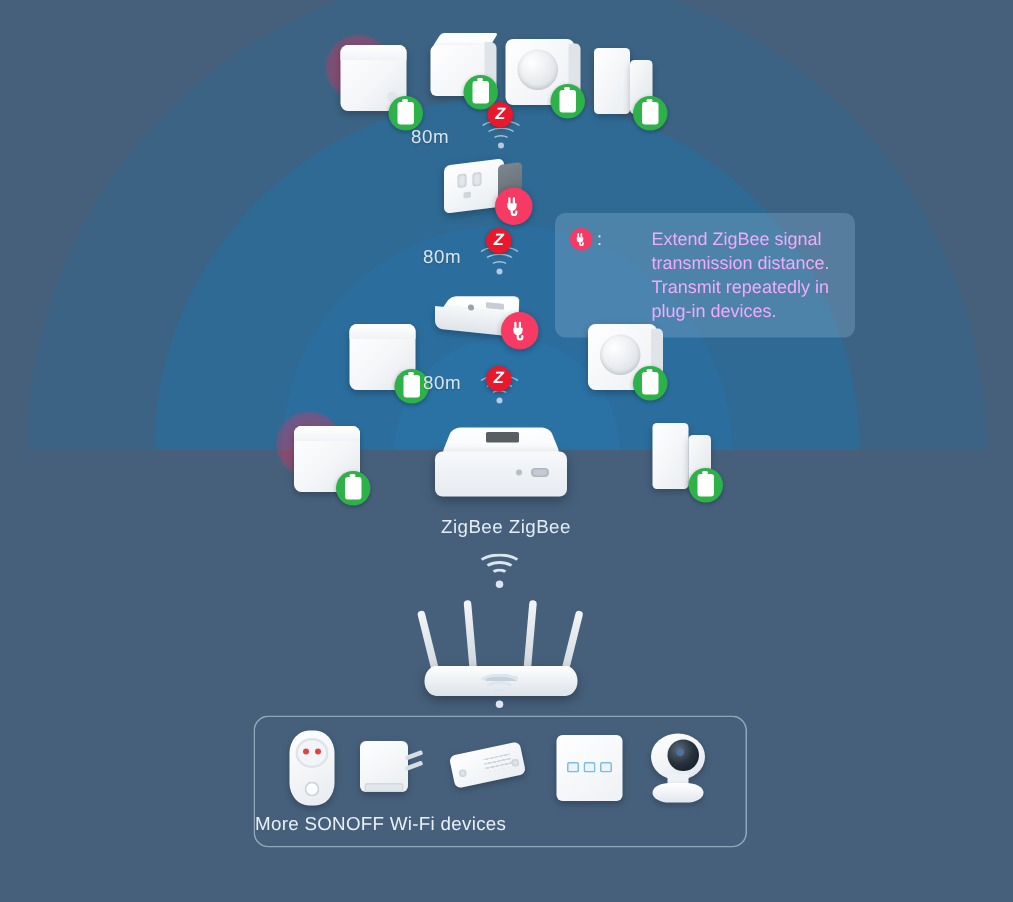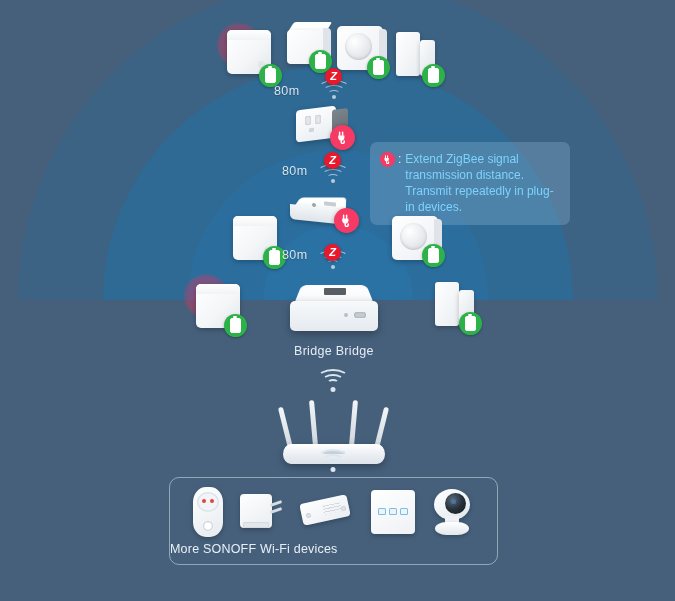--- a/index.html
+++ b/index.html
@@ -272,21 +272,21 @@
     box-sizing:border-box;
   }
   .tooltip-row{display:flex;align-items:flex-start;}
   .tip-icon{
     width:15px;height:15px;border-radius:50%;background:#f63a63;
     flex:0 0 15px;margin-top:1px;
     display:flex;align-items:center;justify-content:center;
   }
   .tip-colon{color:#eef4f9;font-size:12px;margin:0 4px 0 3px;line-height:16px;}
   .tooltip-text{
-    color:#7dd3fc;font-size:12px;line-height:16px;
+    color:#f0abfc;font-size:12px;line-height:16px;margin-left:29px;
   }
 
   
   .panel{
     position:absolute;left:169px;top:477px;width:329px;height:88px;
     border:1px solid rgba(210,224,236,.55);border-radius:10px;
     box-sizing:border-box;
   }
   .panel-label{
     position:absolute;left:0;right:0;bottom:8px;text-align:left;
@@ -552,21 +552,21 @@
 
   <div class="node" style="left:290px;top:282px;">
     <div class="bridge">
       <div class="top"></div>
         <div class="front"></div>
       <div class="logo"></div>
         <div class="usb"></div>
         <div class="pin"></div>
     </div>
   </div>
-  <div class="bridge-label" style="left:294px;top:344px;">Bridge Bridge</div>
+  <div class="bridge-label" style="left:294px;top:344px;">ZigBee ZigBee</div>
 
   <div class="wifi" style="left:316px;top:370px;">
     <span class="c"></span>
       <span class="b"></span>
       <span class="a"></span>
       <span class="dot"></span>
   </div>
 
   <div class="node" style="left:279px;top:392px;">
     <div class="router">

